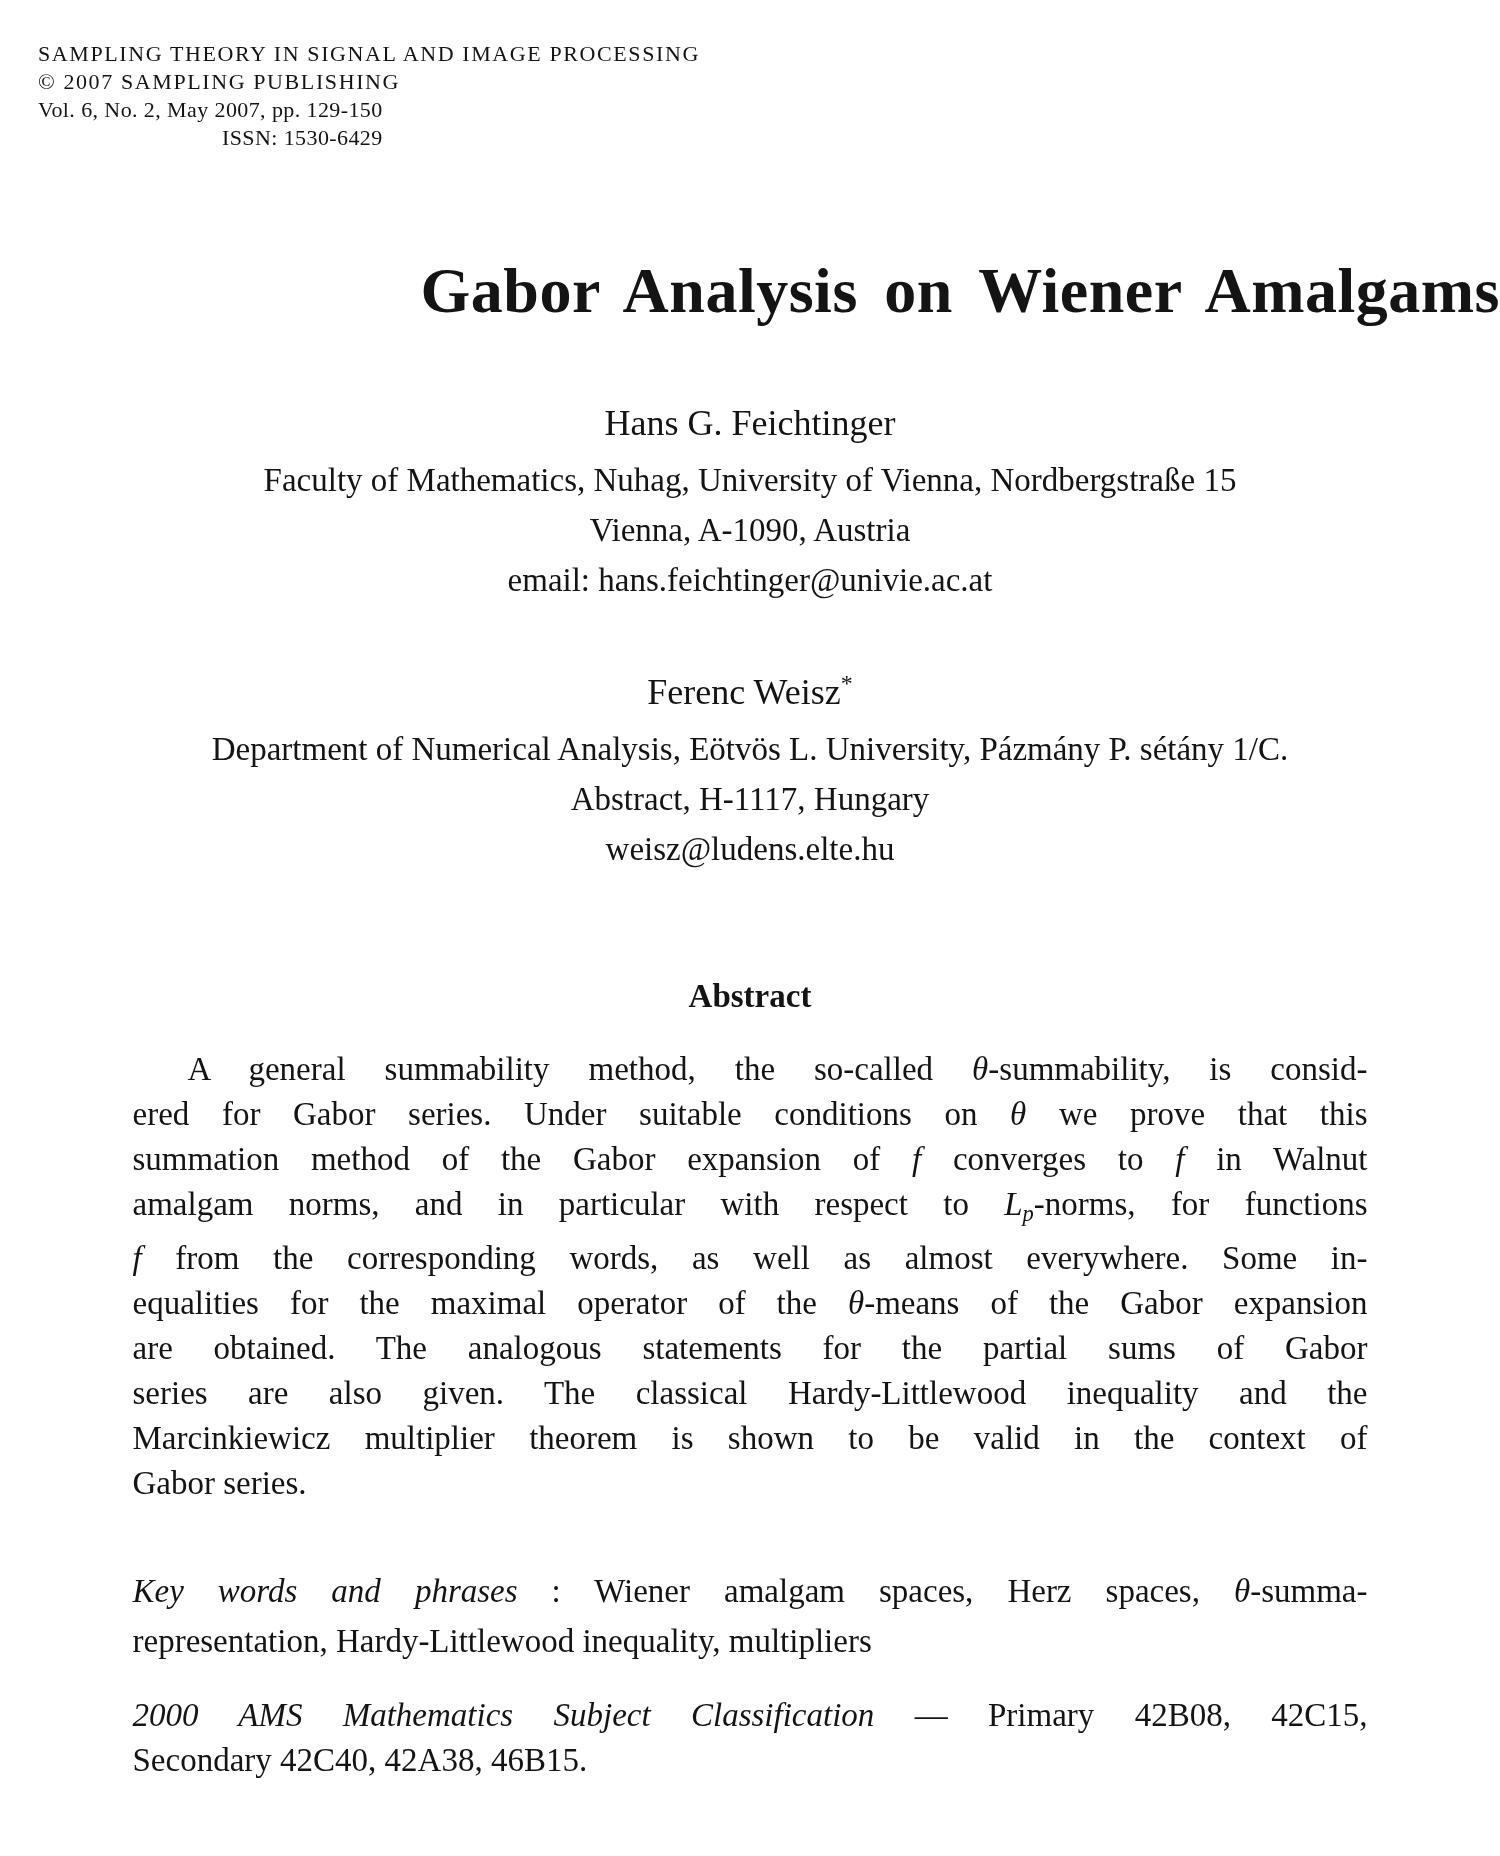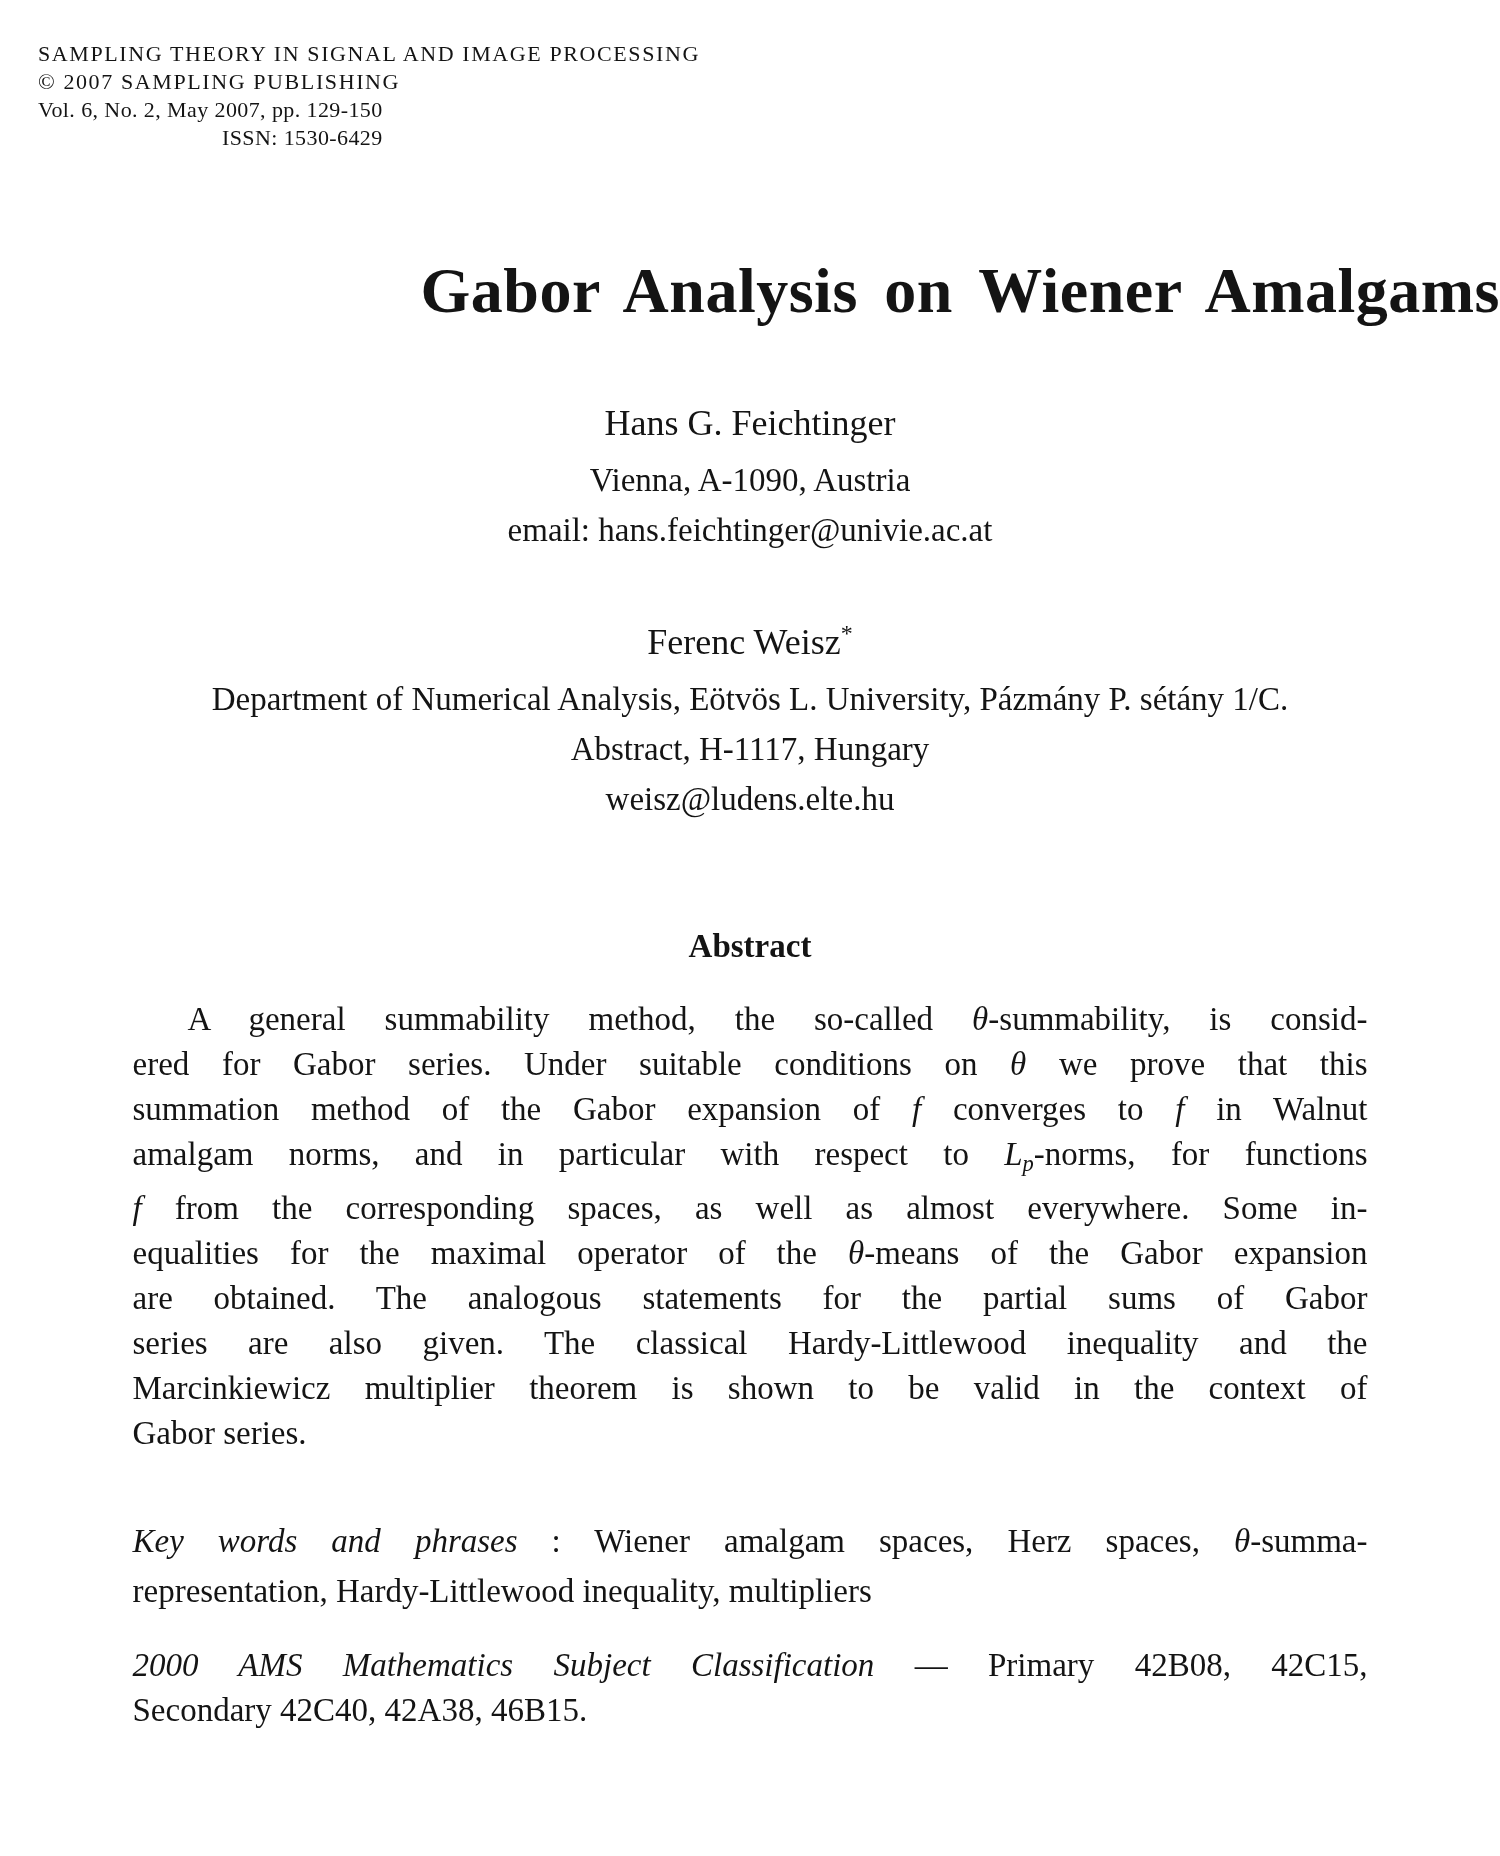--- a/index.html
+++ b/index.html
@@ -93,39 +93,40 @@
   <div class="jh-right">
     <div>Vol. 6, No. 2, May 2007, pp. 129-150</div>
     <div>ISSN: 1530-6429</div>
   </div>
 </div>
 
 <h1 class="paper-title">Gabor Analysis on Wiener Amalgams</h1>
 
 <div class="author-name"><span>Hans G. Feichtinger</span><sup></sup></div>
 <div class="author-lines">
+  <div>Faculty of Mathematics, Nuhag, University of Vienna, Nordbergstraße 15</div>
   <div>Vienna, A-1090, Austria</div>
   <div>email: hans.feichtinger@univie.ac.at</div>
 </div>
 
 <div class="author-name second"><span>Ferenc Weisz</span><sup>*</sup></div>
 <div class="author-lines">
   <div>Department of Numerical Analysis, Eötvös L. University, Pázmány P. sétány 1/C.</div>
   <div>Abstract, H-1117, Hungary</div>
   <div>weisz@ludens.elte.hu</div>
 </div>
 
 <div class="abstract-heading">Abstract</div>
 
 <div class="col abstract-body">
   <div class="line indent"><span>A general summability method, the so-called </span><span class="i">θ</span><span>-summability, is consid-</span></div>
   <div class="line"><span>ered for Gabor series. Under suitable conditions on </span><span class="i">θ</span><span> we prove that this</span></div>
   <div class="line"><span>summation method of the Gabor expansion of </span><span class="i">f</span><span> converges to </span><span class="i">f</span><span> in Walnut</span></div>
   <div class="line"><span>amalgam norms, and in particular with respect to </span><span class="i">L</span><span class="sub">p</span><span>-norms, for functions</span></div>
-  <div class="line"><span class="i">f</span><span> from the corresponding spaces, as well as almost everywhere. Some in-</span></div>
+  <div class="line"><span class="i">f</span><span> from the corresponding words, as well as almost everywhere. Some in-</span></div>
   <div class="line"><span>equalities for the maximal operator of the </span><span class="i">θ</span><span>-means of the Gabor expansion</span></div>
   <div class="line"><span>are obtained. The analogous statements for the partial sums of Gabor</span></div>
   <div class="line"><span>series are also given. The classical Hardy-Littlewood inequality and the</span></div>
   <div class="line"><span>Marcinkiewicz multiplier theorem is shown to be valid in the context of</span></div>
   <div class="line last"><span>Gabor series.</span></div>
 </div>
 
 <div class="col keywords-par">
   <div class="line"><span class="i">Key words and phrases</span><span> : Wiener amalgam spaces, Herz spaces, </span><span class="i">θ</span><span>-summa-</span></div>
   <div class="line last"><span>representation, Hardy-Littlewood inequality, multipliers</span></div>

